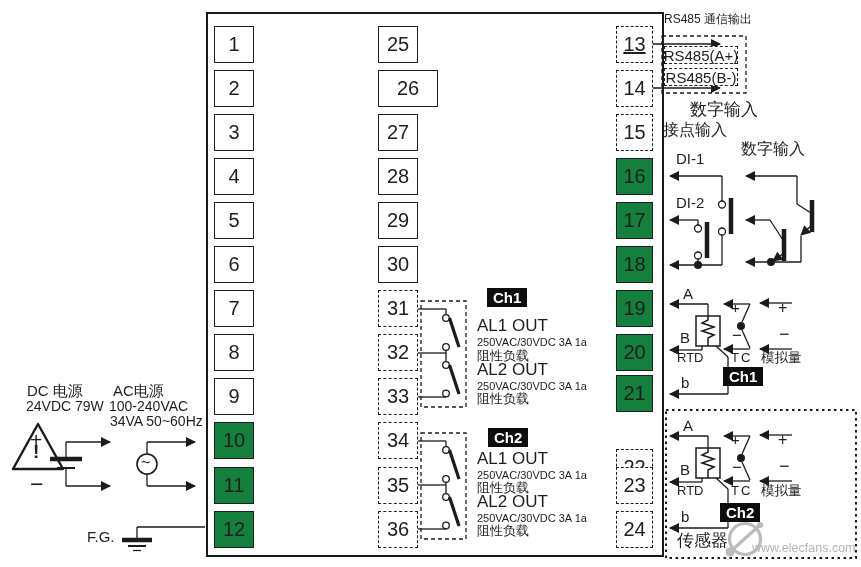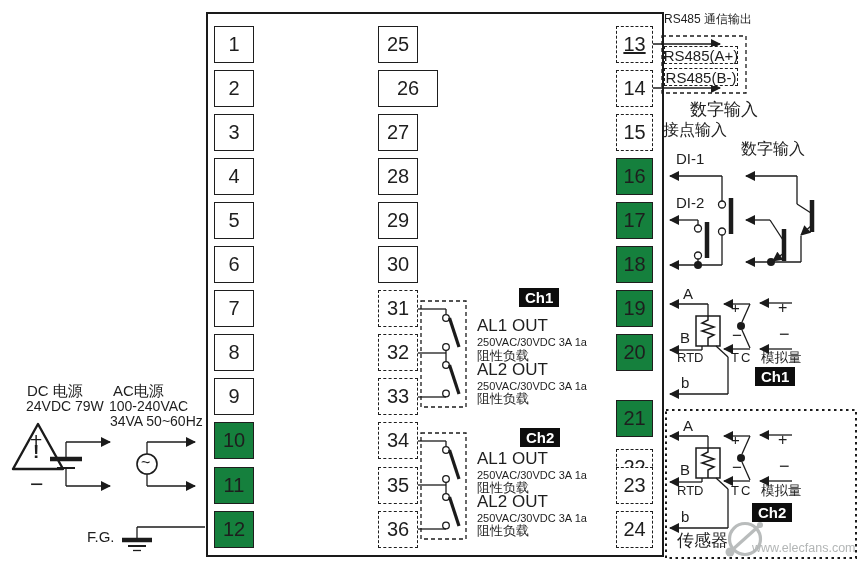--- a/index.html
+++ b/index.html
@@ -8,21 +8,21 @@
   #mainbox{position:absolute;left:206px;top:12px;width:458px;height:545px;
            box-sizing:border-box;border:2px solid #1a1a1a;}
   svg.wires{position:absolute;left:0;top:0;z-index:2;}
   .terminal{position:absolute;box-sizing:border-box;display:flex;align-items:center;
             justify-content:center;font-size:20px;color:#1e1e1e;background:#fff;
             border:1.6px solid #1e1e1e;z-index:3;}
   .terminal.dashed{border-style:dashed;}
   .terminal.power{background:#15803d;}
   .lbl{position:absolute;white-space:nowrap;z-index:4;line-height:1.1;}
   .badge{position:absolute;background:#0d0d0d;color:#ffffff;font-weight:bold;
-         font-size:15px;padding:1px 6px;z-index:4;margin-left:32px;}
+         font-size:15px;padding:1px 6px;z-index:4;}
   .rsbox{position:absolute;box-sizing:border-box;width:74px;height:18px;
          border:1.5px dashed #1e1e1e;display:flex;align-items:center;
          justify-content:center;font-size:15px;z-index:4;background:#fff;}
   .wm{position:absolute;color:#b3b6b6;z-index:6;white-space:nowrap;}
   #wmlogo{position:absolute;left:710px;top:505px;z-index:6;}
 </style>
 </head>
 <body>
 
 <div id="stage">
@@ -260,17 +260,17 @@
     <div class="terminal dashed" style="left: 378px; top: 467px; width: 40px; height: 37px;">35</div>
     <div class="terminal dashed" style="left: 378px; top: 511px; width: 40px; height: 37px;">36</div>
     <div class="terminal dashed" style="left: 616px; top: 26px; width: 37px; height: 37px; text-decoration: underline;">13</div>
     <div class="terminal dashed" style="left: 616px; top: 70px; width: 37px; height: 37px;">14</div>
     <div class="terminal dashed" style="left: 616px; top: 114px; width: 37px; height: 37px;">15</div>
     <div class="terminal power" style="left: 616px; top: 158px; width: 37px; height: 37px;">16</div>
     <div class="terminal power" style="left: 616px; top: 202px; width: 37px; height: 37px;">17</div>
     <div class="terminal power" style="left: 616px; top: 246px; width: 37px; height: 37px;">18</div>
     <div class="terminal power" style="left: 616px; top: 290px; width: 37px; height: 37px;">19</div>
     <div class="terminal power" style="left: 616px; top: 334px; width: 37px; height: 37px;">20</div>
-    <div class="terminal power" style="left: 616px; top: 400px; width: 37px; height: 37px;">21</div>
+    <div class="terminal power" style="left: 616px; top: 375px; width: 37px; height: 37px;">21</div>
     <div class="terminal dashed" style="left: 616px; top: 422px; width: 37px; height: 37px; margin-top: 27px;">22</div>
     <div class="terminal dashed" style="left: 616px; top: 467px; width: 37px; height: 37px;">23</div>
     <div class="terminal dashed" style="left: 616px; top: 511px; width: 37px; height: 37px;">24</div>
   </div>
 
 </body></html>

